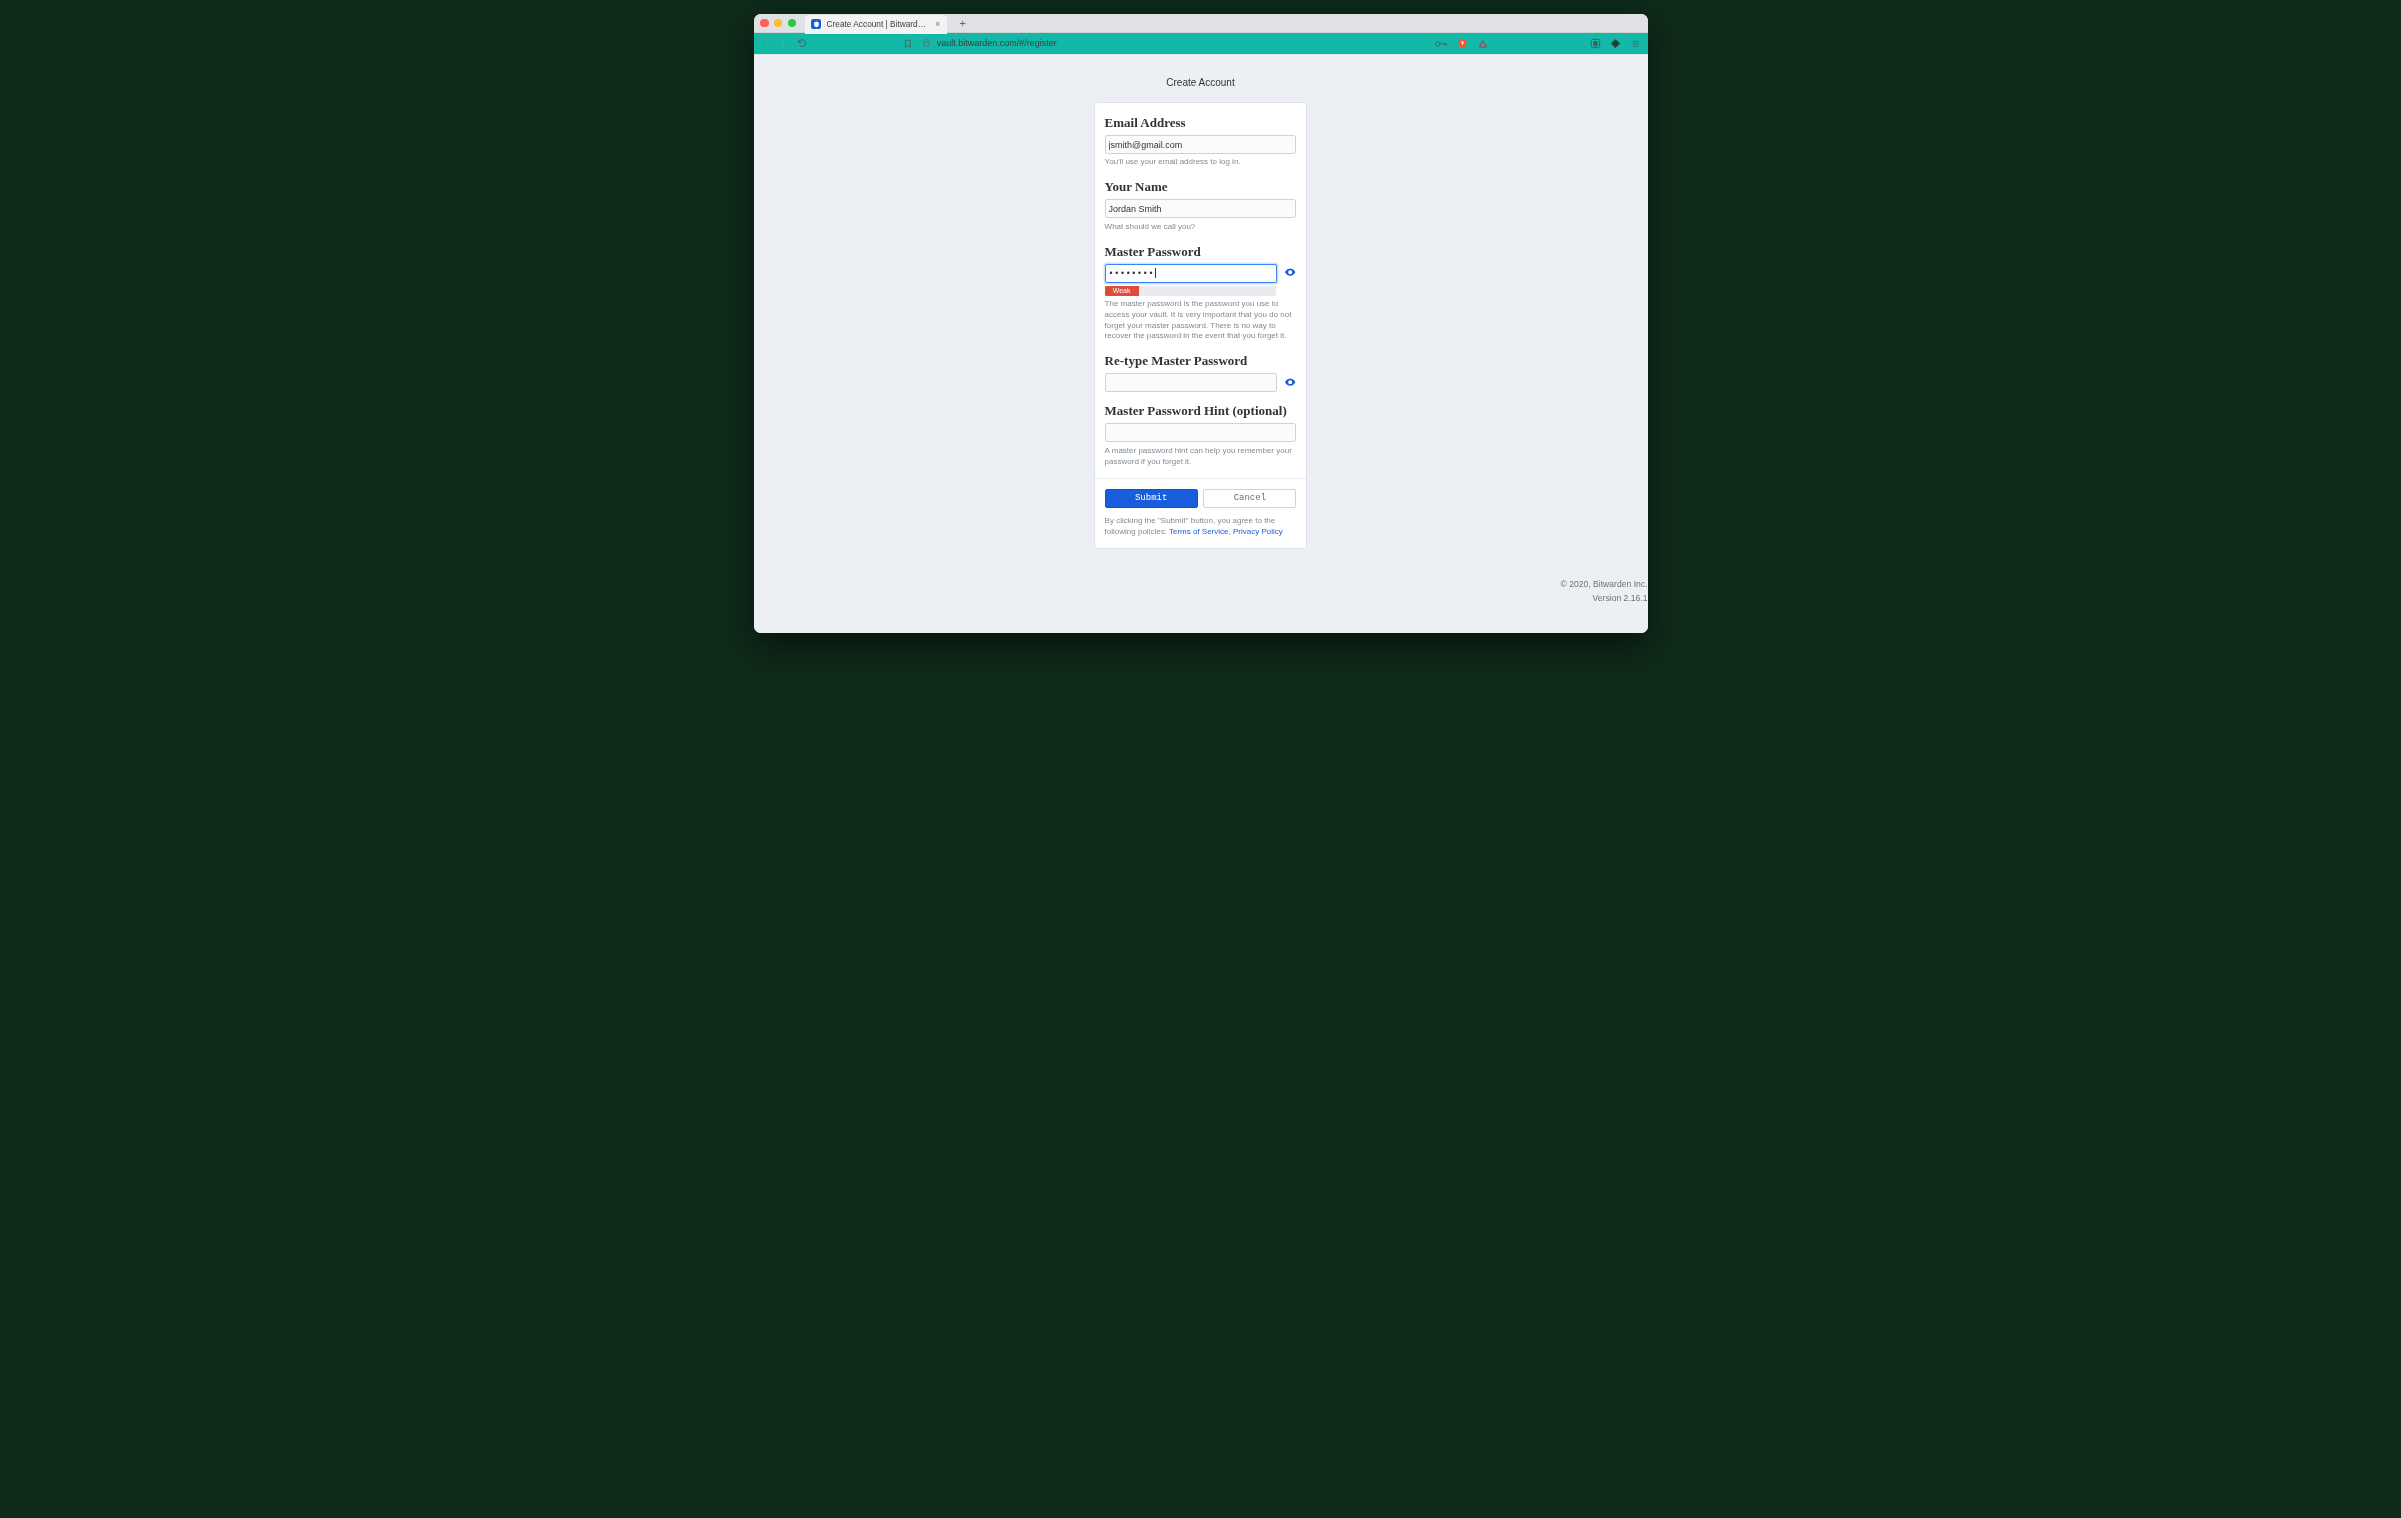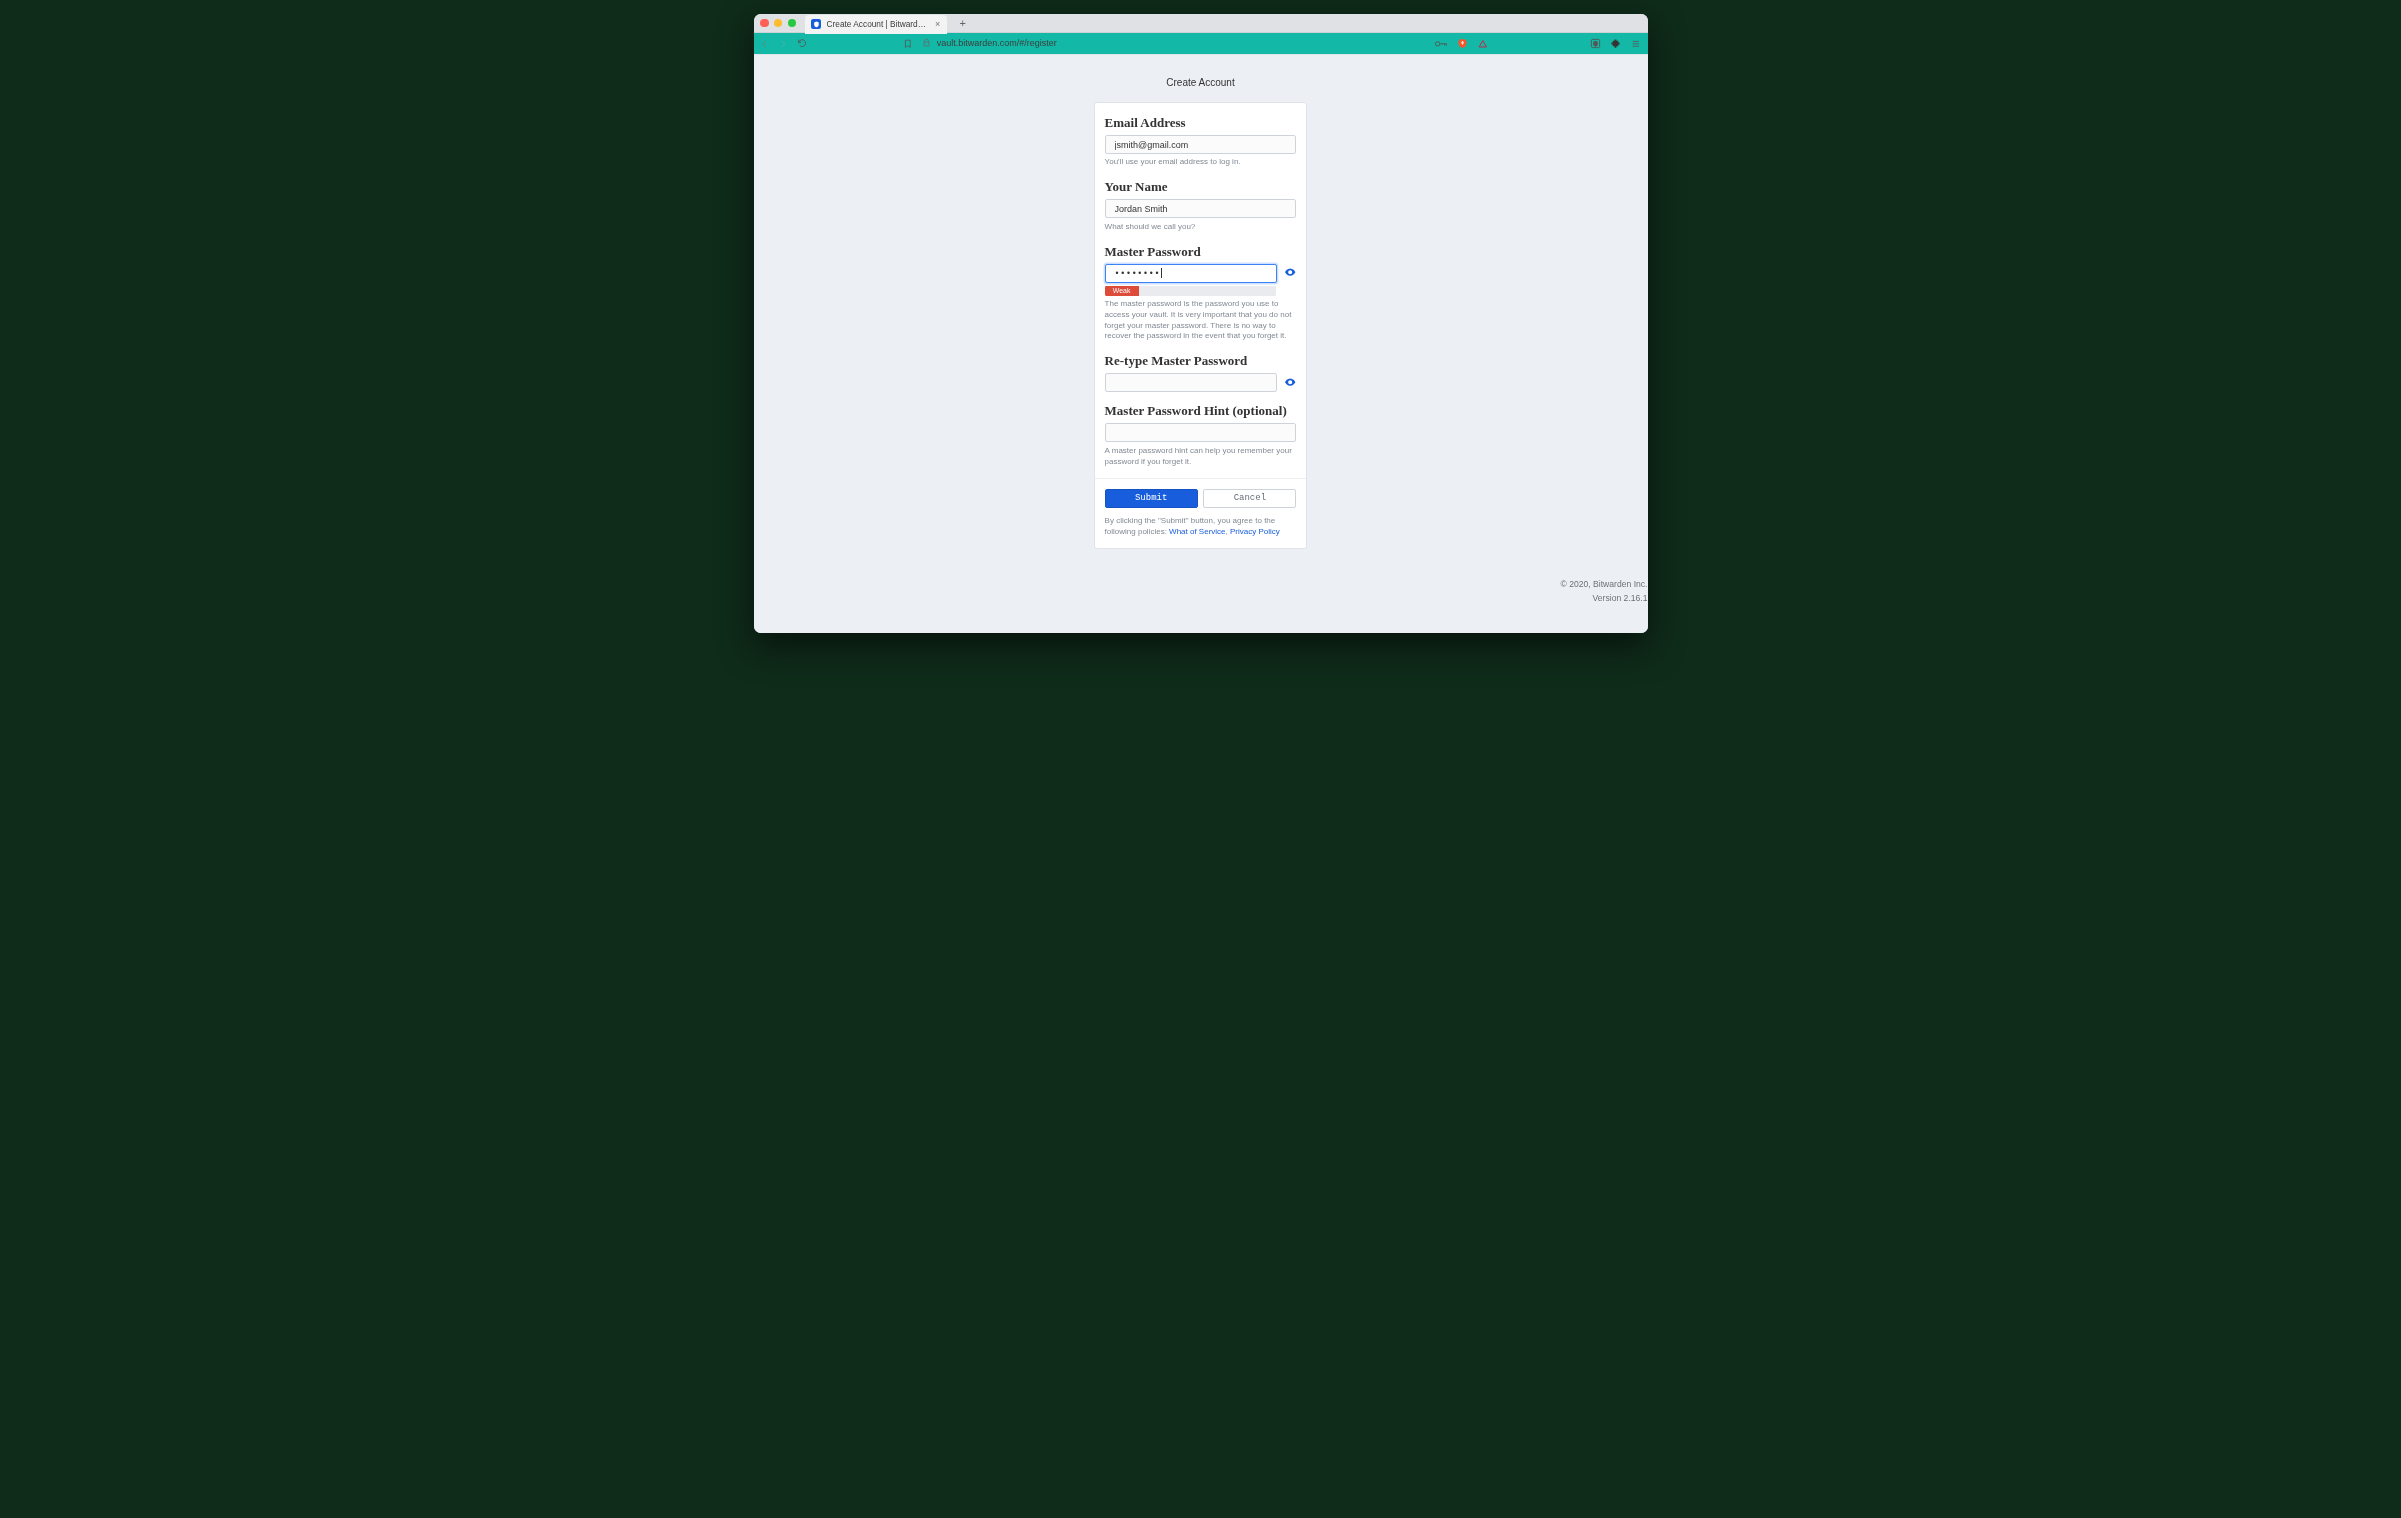--- a/index.html
+++ b/index.html
@@ -114,21 +114,21 @@
     margin-bottom:4.1px;
     display:block;
     font-family:Liberation Serif, serif;
   }
   .input {
     width:100%;
     height:19px;
     background:#fbfbfb;
     border:0.7px solid #ced3d9;
     border-radius:2.1px;
-    padding: 0 9px;
+    padding: 0 3px;
     font-size:9px;
     color:#333;
   }
   .input.focused {
     border:0.7px solid #3b82f6;
     box-shadow: 0 0 0 1.4px rgba(59,130,246,0.25);
     background:#fff;
   }
   .hint {
     font-size:8px;
@@ -332,21 +332,21 @@
       <div class="btnrow">
         <div class="btn primary">
             <span>Submit</span>
           </div>
         <div class="btn secondary">
             <span>Cancel</span>
           </div>
       </div>
 
       <div class="agree">
-        <span>By clicking the "Submit" button, you agree to the following policies: </span><a href="#">What of Service</a><span>, </span><a href="#">Privacy Policy</a>
+        <span>By clicking the "Submit" button, you agree to the following policies: </span><a href="#">Terms of Service</a><span>, </span><a href="#">Privacy Policy</a>
       </div>
     </div>
 
     <div class="footer">
       <div>© 2020, Bitwarden Inc.</div>
       <div>Version 2.16.1</div>
     </div>
   </div>
 </div>
 

